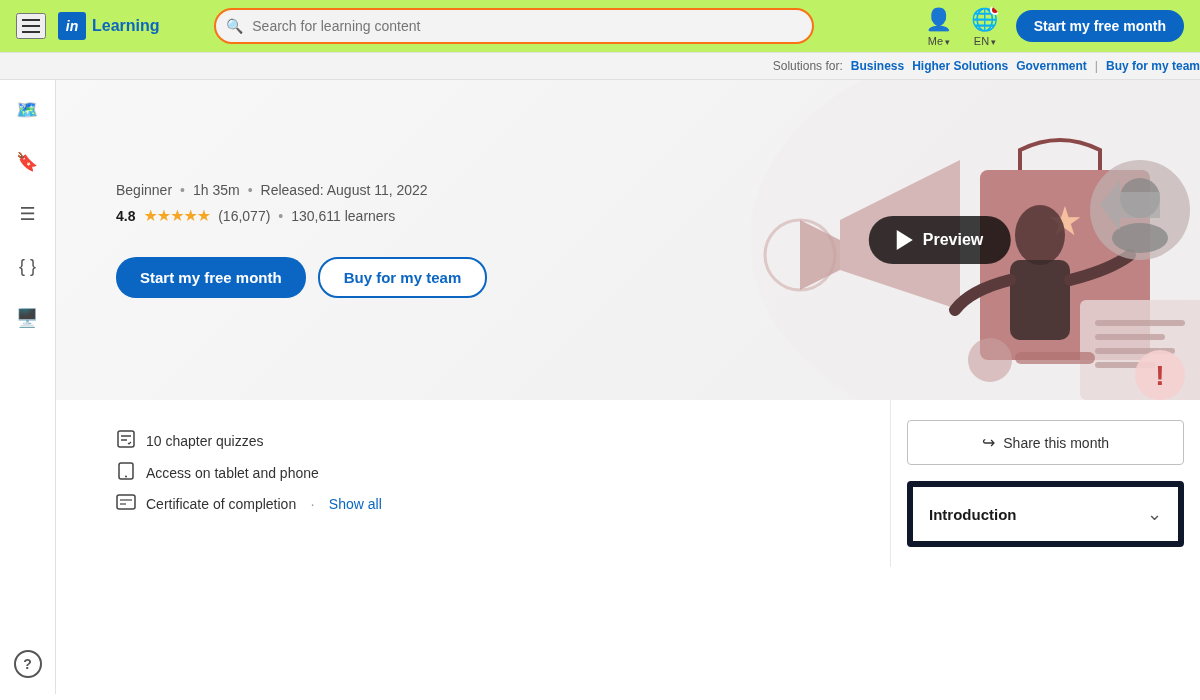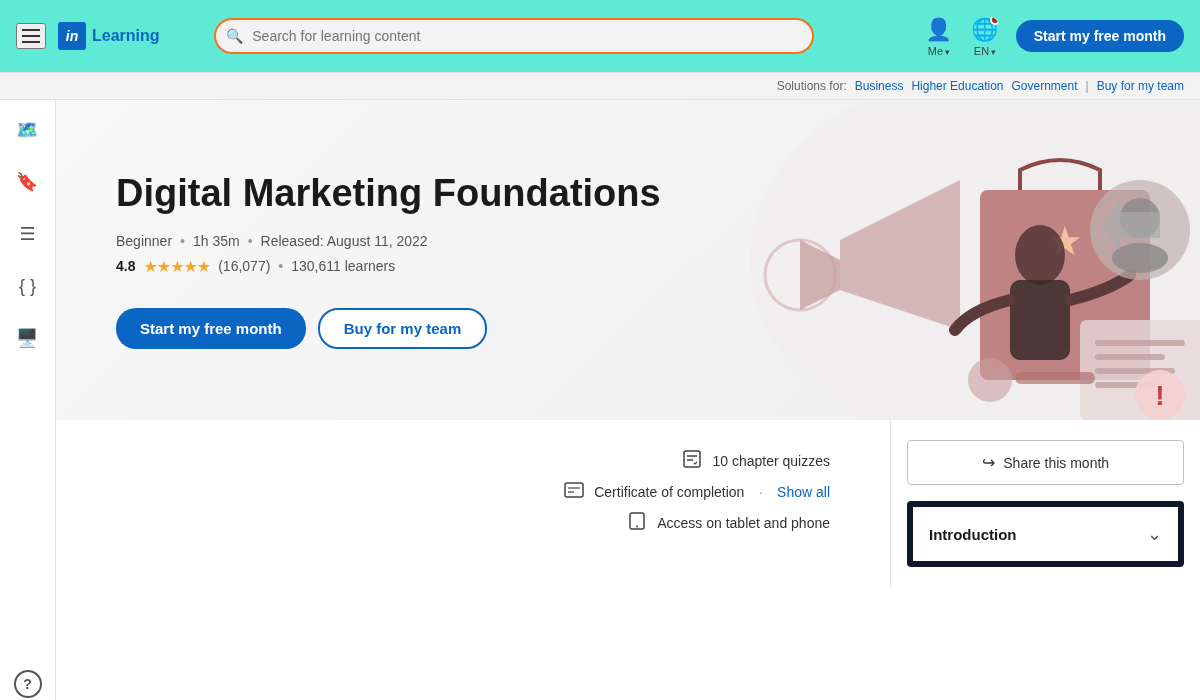--- a/index.html
+++ b/index.html
@@ -1,21 +1,21 @@
 <!DOCTYPE html>
 <html><head>
   <meta charset="utf-8">
   <style>
     * { margin: 0; padding: 0; box-sizing: border-box; }
     body { font-family: -apple-system, BlinkMacSystemFont, 'Segoe UI', Arial, sans-serif; background: #fff; width: 1200px; height: 700px; overflow: hidden; }
 
     
     .top-nav {
-      display: flex; align-items: center; padding: 0 16px; height: 73px;
-      border-bottom: 1px solid #e0e0e0; position: relative; z-index: 10; background: #5eead4;
+      display: flex; align-items: center; padding: 0 16px; height: 53px;
+      border-bottom: 1px solid #e0e0e0; position: relative; z-index: 10; background: #bef264;
     }
     .nav-left { display: flex; align-items: center; gap: 12px; }
     .hamburger-btn { cursor: pointer; display: flex; flex-direction: column; gap: 4px; padding: 4px; }
     .hamburger-line { width: 18px; height: 2px; background: #333; }
     .logo-container { display: flex; align-items: center; gap: 6px; }
     .logo-box { width: 28px; height: 28px; background: #0a66c2; display: flex; align-items: center; justify-content: center; border-radius: 3px; }
     .logo-in { color: #fff; font-weight: 700; font-size: 14px; font-style: italic; }
     .logo-text { color: #0a66c2; font-size: 16px; font-weight: 600; }
     .search-container { flex: 1; max-width: 600px; margin: 0 auto; position: relative; }
     .search-input { width: 100%; padding: 8px 16px 8px 36px; border: 2px solid #f97316; border-radius: 20px; font-size: 14px; background: #f3f3f3; outline: none; }
@@ -24,26 +24,26 @@
     .nav-icon-btn { display: flex; flex-direction: column; align-items: center; cursor: pointer; position: relative; }
     .nav-icon-circle { width: 30px; height: 30px; border-radius: 50%; overflow: hidden; display: flex; align-items: center; justify-content: center; }
     .globe-icon { font-size: 22px; color: #555; }
     .notification-dot { position: absolute; top: 0; right: 0; width: 10px; height: 10px; background: #cc1016; border-radius: 50%; border: 2px solid #fff; }
     .nav-label { font-size: 11px; color: #444; display: flex; align-items: flex-end; gap: 2px; }
     .caret { font-size: 9px; }
     .free-month-btn { background: #0a66c2; color: #fff; border: none; border-radius: 20px; padding: 8px 18px; font-size: 14px; font-weight: 600; cursor: pointer; white-space: nowrap; }
 
     
     .solutions-bar {
-      background: #f3f3f3; padding: 6px 16px; font-size: 12px; color: #666;
+      background: #f3f3f3; padding: 6px 0; font-size: 12px; color: #666;
       display: flex; align-items: center; justify-content: flex-end; gap: 8px;
       border-bottom: 1px solid #e0e0e0;
     }
     .solutions-label { color: #666; }
-    .solutions-link { color: #0a66c2; cursor: pointer; text-decoration: none; font-weight: 400; }
+    .solutions-link { color: #0a66c2; cursor: pointer; text-decoration: none; font-weight: 700; }
     .solutions-sep { color: #999; }
 
     
     .main-layout { display: flex; height: calc(700px - 56px - 30px); }
 
     
     .left-sidebar {
       width: 56px; background: #fff; border-right: 1px solid #e0e0e0;
       display: flex; flex-direction: column; align-items: center; padding: 16px 0; gap: 24px;
       flex-shrink: 0;
@@ -93,21 +93,21 @@
     .play-triangle { 
       width: 0; height: 0; 
       border-top: 10px solid transparent; border-bottom: 10px solid transparent;
       border-left: 16px solid #fff;
     }
 
     
     .below-hero { display: flex; gap: 0; }
     .course-details { flex: 1; padding: 30px 60px; }
     .whats-included-label { font-size: 11px; font-weight: 700; color: #888; letter-spacing: 1px; text-transform: uppercase; margin-bottom: 12px; }
-    .included-item { display: flex; align-items: center; gap: 10px; font-size: 14px; color: #333; margin-bottom: 10px; justify-content: flex-end; }
+    .included-item { display: flex; align-items: center; gap: 10px; font-size: 14px; color: #333; margin-bottom: 10px; }
     .included-icon { font-size: 16px; color: #555; width: 20px; text-align: center; }
     .show-all-link { color: #0a66c2; cursor: pointer; font-size: 14px; margin-left: 4px; text-decoration: none; }
 
     
     .right-panel { width: 310px; padding: 20px 16px; flex-shrink: 0; border-left: 1px solid #e8e8e8; }
     .share-btn {
       width: 100%; padding: 12px; border: 1px solid #c0c0c0; background: #fff;
       border-radius: 4px; font-size: 14px; color: #333; cursor: pointer;
       display: flex; align-items: center; justify-content: center; gap: 8px; margin-bottom: 16px;
     }
@@ -166,21 +166,21 @@
         <span class="caret">▾</span>
       </span>
     </div>
     <button class="free-month-btn">Start my free month</button>
   </div>
 </nav>
 
 <div class="solutions-bar">
   <span class="solutions-label">Solutions for:</span>
   <a class="solutions-link">Business</a>
-  <a class="solutions-link">Higher Education</a>
+  <a class="solutions-link">Higher Solutions</a>
   <a class="solutions-link">Government</a>
   <span class="solutions-sep">|</span>
   <a class="solutions-link">Buy for my team</a>
 </div>
 
 <div class="main-layout">
 
   <aside class="left-sidebar">
     <div class="sidebar-icon" title="My Learning">🗺️</div>
     <div class="sidebar-icon" title="Bookmarks">🔖</div>
@@ -189,21 +189,20 @@
     <div class="sidebar-icon" title="Offline">🖥️</div>
     <div class="sidebar-bottom" style="margin-top:auto;">
       <div class="help-circle">?</div>
     </div>
   </aside>
 
   <div class="content-area">
 
     <div class="hero-section">
       <div class="hero-content">
-        <h1 class="course-title">Digital Marketing Foundations</h1>
         <div class="course-meta">
           <span>Beginner</span>
           <span class="meta-dot">•</span>
           <span>1h 35m</span>
           <span class="meta-dot">•</span>
           <span>Released: August 11, 2022</span>
         </div>
         <div class="rating-row">
           <span class="rating-num">4.8</span>
           <span class="stars">★★★★★</span>
@@ -250,61 +249,65 @@
           <rect x="415" y="282" width="60" height="6" rx="3" fill="#c0a0a0" opacity="0.8"></rect>
 
           <circle cx="480" cy="295" r="25" fill="#f5d0d0" opacity="0.9"></circle>
           <text x="480" y="305" text-anchor="middle" fill="#c04040" font-size="28" font-weight="bold">!</text>
 
           <circle cx="310" cy="280" r="22" fill="#c9a0a0" opacity="0.6"></circle>
 
           <rect x="335" y="272" width="80" height="12" rx="6" fill="#b07070" opacity="0.7"></rect>
         </svg>
 
+        <button class="preview-btn" style="z-index:3;">
+          <div class="play-triangle"></div>
+          <span>Preview</span>
+        </button>
       </div>
     </div>
 
     <div class="below-hero">
 
       <div class="course-details">
 
         <div class="included-item">
           <span class="included-icon">
             <svg width="18" height="18" viewBox="0 0 18 18">
                 <rect x="1" y="1" width="16" height="16" rx="2" fill="none" stroke="#444" stroke-width="1.5"></rect>
                 <line x1="4" y1="6" x2="14" y2="6" stroke="#444" stroke-width="1.5"></line>
                 <line x1="4" y1="10" x2="10" y2="10" stroke="#444" stroke-width="1.5"></line>
                 <path d="M14,12 L12,14 L11,13" stroke="#444" stroke-width="1.2" fill="none"></path>
               </svg>
           </span>
           <span>10 chapter quizzes</span>
+        </div>
+
+        <div class="included-item">
+          <span class="included-icon">
+            <svg width="16" height="18" viewBox="0 0 16 18">
+                <rect x="1" y="1" width="14" height="16" rx="2" fill="none" stroke="#444" stroke-width="1.5"></rect>
+                <circle cx="8" cy="14.5" r="1" fill="#444"></circle>
+              </svg>
+          </span>
+          <span>Access on tablet and phone</span>
         </div>
 
         <div class="included-item">
           <span class="included-icon">
             <svg width="20" height="16" viewBox="0 0 20 16">
                 <rect x="1" y="1" width="18" height="14" rx="2" fill="none" stroke="#444" stroke-width="1.5"></rect>
                 <line x1="4" y1="6" x2="16" y2="6" stroke="#444" stroke-width="1.2"></line>
                 <line x1="4" y1="10" x2="10" y2="10" stroke="#444" stroke-width="1.2"></line>
               </svg>
           </span>
           <span>Certificate of completion</span>
           <span style="margin-left:4px;color:#999;">·</span>
           <a class="show-all-link">Show all</a>
         </div>
-
-        <div class="included-item">
-          <span class="included-icon">
-            <svg width="16" height="18" viewBox="0 0 16 18">
-                <rect x="1" y="1" width="14" height="16" rx="2" fill="none" stroke="#444" stroke-width="1.5"></rect>
-                <circle cx="8" cy="14.5" r="1" fill="#444"></circle>
-              </svg>
-          </span>
-          <span>Access on tablet and phone</span>
-        </div>
       </div>
 
       <div class="right-panel">
         <button class="share-btn">
           <span class="share-icon">↪</span>
           <span>Share this month</span>
         </button>
 
         <div class="introduction-section intro-scroll-container">
           <div class="introduction-header">

